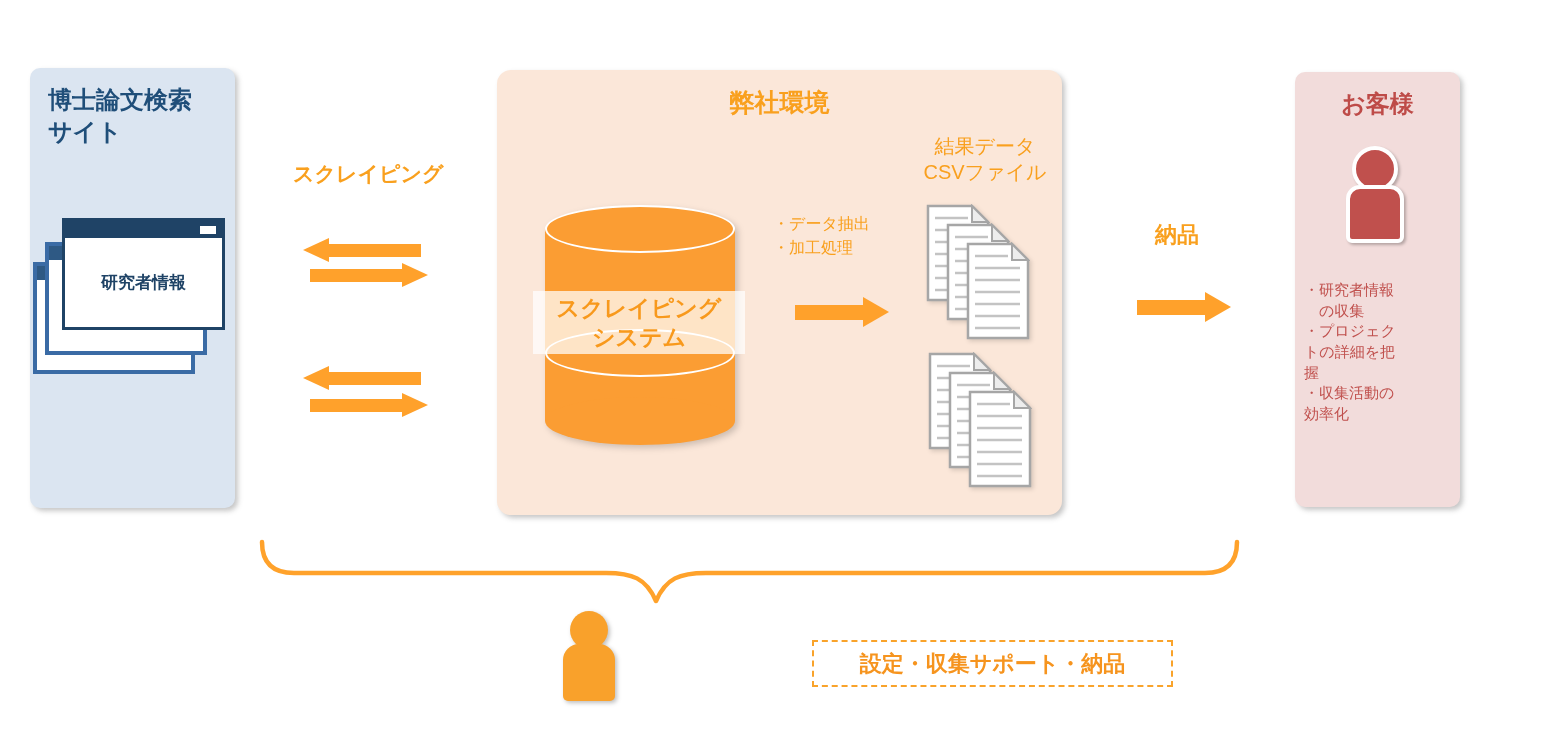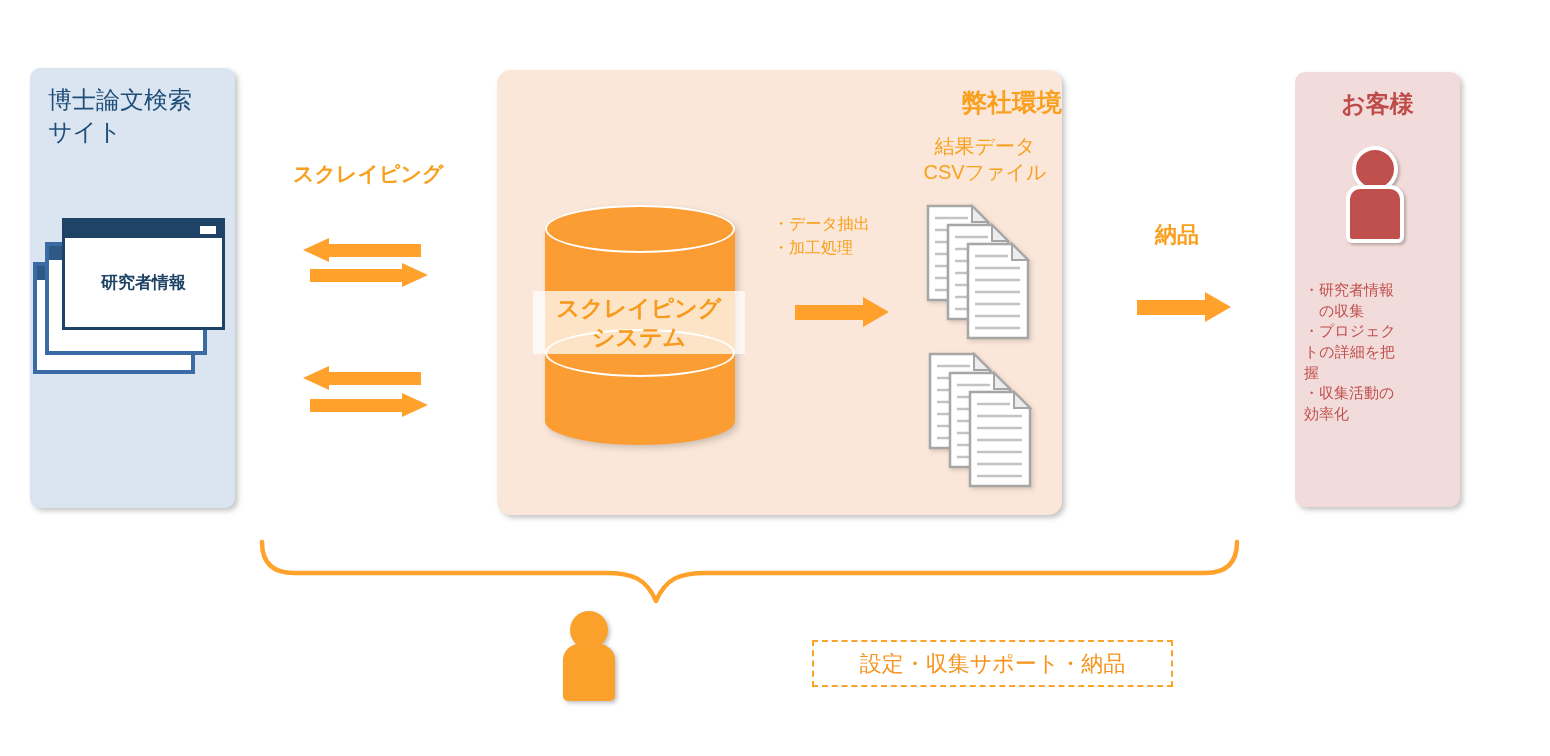--- a/index.html
+++ b/index.html
@@ -12,21 +12,21 @@
   .pre { white-space:pre-line; }
 
   
   .panel-blue {
     left:30px; top:68px; width:205px; height:440px;
     background:#DBE5F1; border-radius:10px;
     box-shadow:3px 3px 5px rgba(130,130,130,.45);
   }
   .src-title {
     left:48px; top:84px; width:160px;
-    font-size:24px; font-weight:normal; color:#1F4E79; line-height:1.32;
+    font-size:24px; font-weight:bold; color:#1F4E79; line-height:1.32;
     word-break:break-all;
   }
 
   
   .bwin { position:absolute; background:#fff; display:flex; flex-direction:column; }
   .bwin-back { border:4px solid #3A6BA5; }
   .bwin-back .tbar { height:14px; background:#2E5984; }
   .bwin-front { border:3px solid #1F4366;justify-content:center; }
   .bwin-front .tbar { height:17px; background:#1F4366; position:relative; }
   .tbar-btn { position:absolute; right:6px; top:5px; width:16px; height:8px; background:#fff; }
@@ -45,21 +45,21 @@
 
   .scrape-label { left:293px; top:160px; font-size:21px; font-weight:bold; color:#F9A01E; }
   .deliver-label { left:1155px; top:220px; font-size:22px; font-weight:bold; color:#F9A01E; }
 
   
   .panel-peach {
     left:497px; top:70px; width:565px; height:445px;
     background:#FBE7D9; border-radius:14px;
     box-shadow:3px 3px 5px rgba(130,130,130,.45);
   }
-  .env-title { left:497px; top:86px; width:565px; text-align:right;
+  .env-title { left:497px; top:86px; width:565px; text-align:center;
     font-size:25px; font-weight:bold; color:#F9A01E; }
   .result-label { left:880px; top:133px; width:210px; text-align:center;
     font-size:20px; color:#F9A01E; line-height:1.32; }
   .process-label { left:773px; top:212px; font-size:16px; color:#F9A01E; line-height:1.5; }
 
   
   .cylinder { left:545px; top:205px; width:190px; height:240px;
     filter:drop-shadow(3px 3px 3px rgba(0,0,0,.18)); }
   .cyl-mid { position:absolute; top:24px; bottom:24px; left:0; right:0; background:#FB9D33; }
   .cyl-bot { position:absolute; bottom:0; left:0; right:0; height:48px; border-radius:50%; background:#FB9D33; }
@@ -103,21 +103,21 @@
   .staff-person { left:561px; top:611px; width:56px; filter:drop-shadow(2px 2px 2px rgba(0,0,0,.25)); }
   .staff-person .p-head { width:38px; height:38px; background:#F9A12B; }
   .staff-person .p-body { width:52px; height:57px; margin:-5px auto 0; background:#F9A12B;
     border-radius:16px 16px 5px 5px; }
 
   
   .brace-svg { left:250px; top:535px; }
   .staff-label { left:630px; top:644px; font-size:28px; font-weight:bold; color:#F9A01E; }
   .tasks-box { left:812px; top:640px; width:361px; height:47px; background:#fff;
     border:2px dashed #F9A32B; display:flex; align-items:center; justify-content:center; }
-  .tasks-label { font-size:22px; color:#F6941E; }
+  .tasks-label { font-size:22px; color:#F6941E;font-weight:bold; }
 </style>
 </head>
 <body>
 
 <div class="canvas">
 
   <div class="abs panel-blue"></div>
   <div class="abs src-title">博士論文検索サイト</div>
 
   <div class="bwin bwin-back" style="left:33px; top:262px; width:162px; height:112px;">

